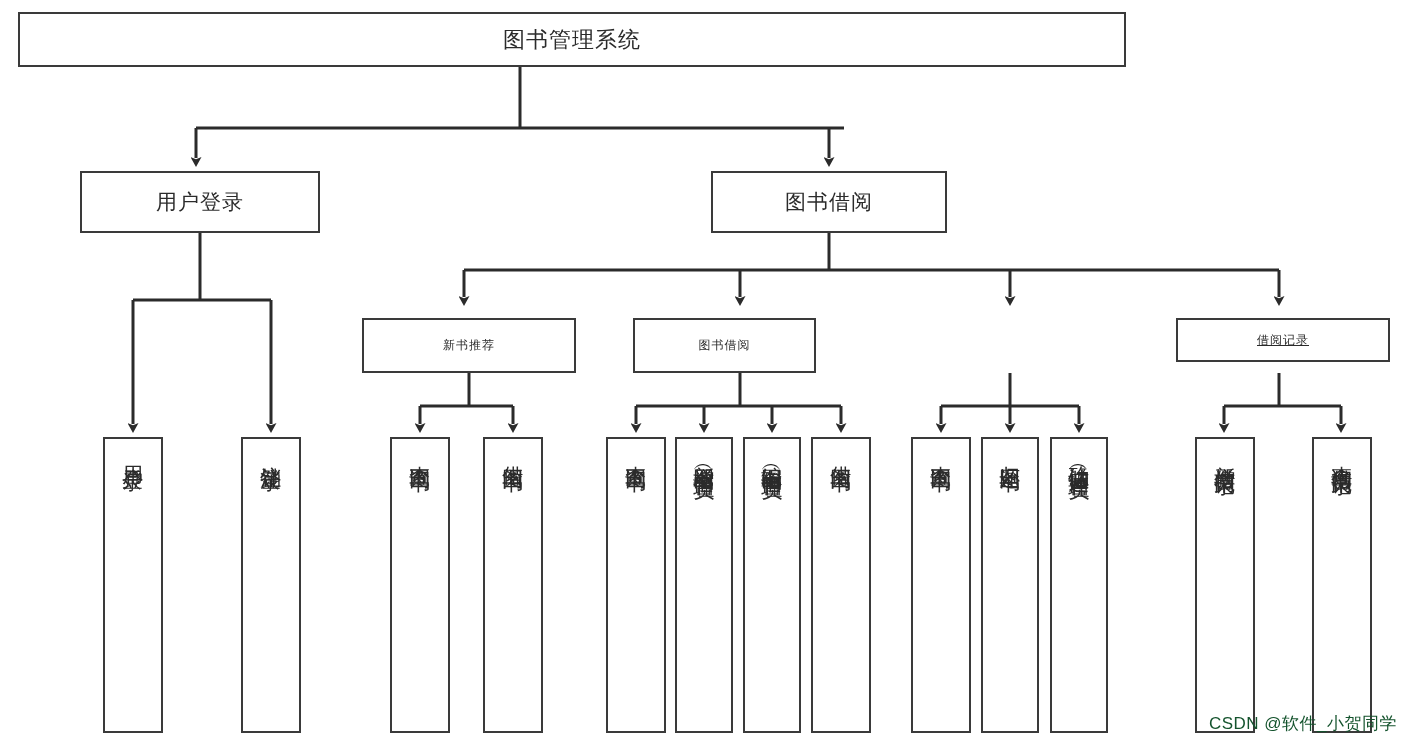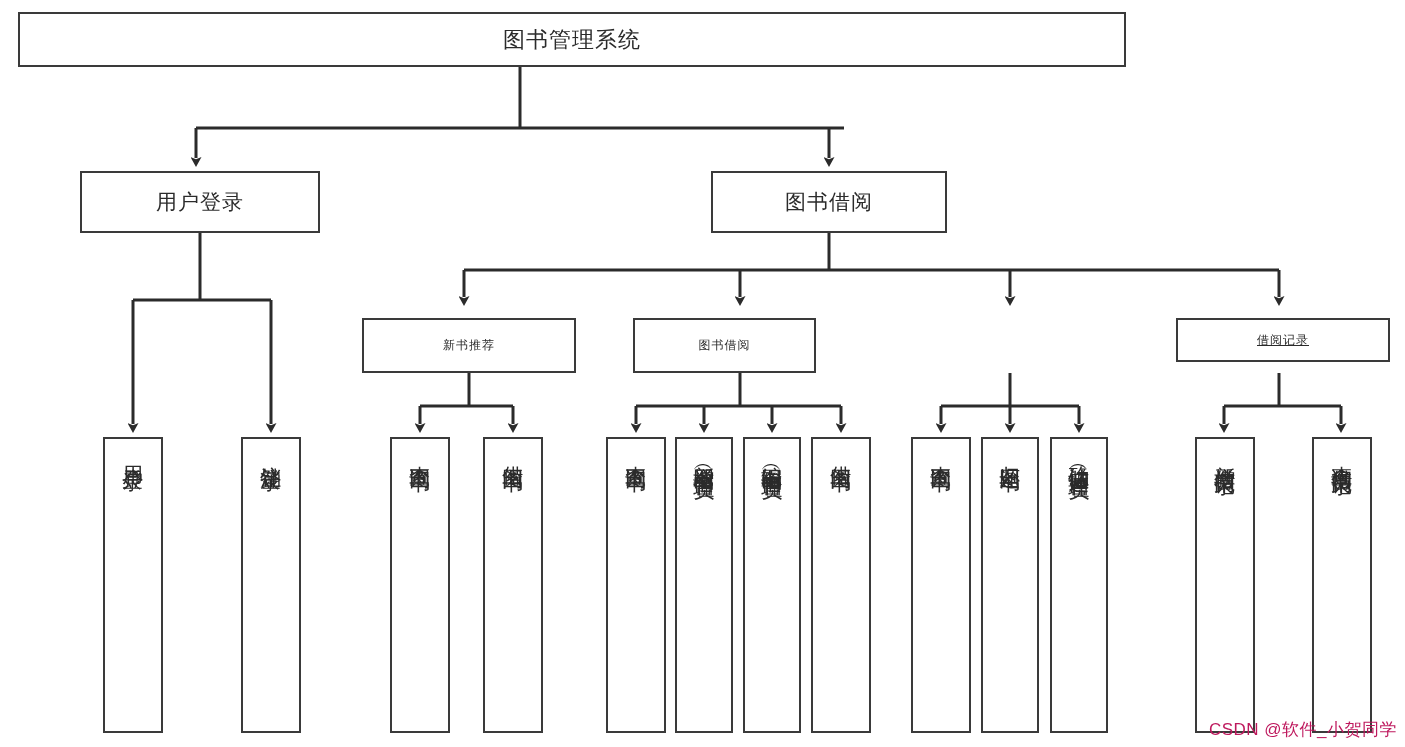--- a/index.html
+++ b/index.html
@@ -57,23 +57,23 @@
     font-size: 21px;
     line-height: 1.12;
     letter-spacing: 2px;
     white-space: nowrap;
     color: #2b2b2b;
   }
   .leaf-short .vtext { font-size: 21px; }
   #watermark {
     position: absolute;
     right: 8px;
-    bottom: 6px;
+    bottom: 12px;
     font-size: 17px;
-    color: #be185d;
+    color: #14532d;
     z-index: 5;
     white-space: nowrap;
     letter-spacing: 0.5px;
   }
 </style>
 </head>
 <body>
 
 <div id="canvas">
 

